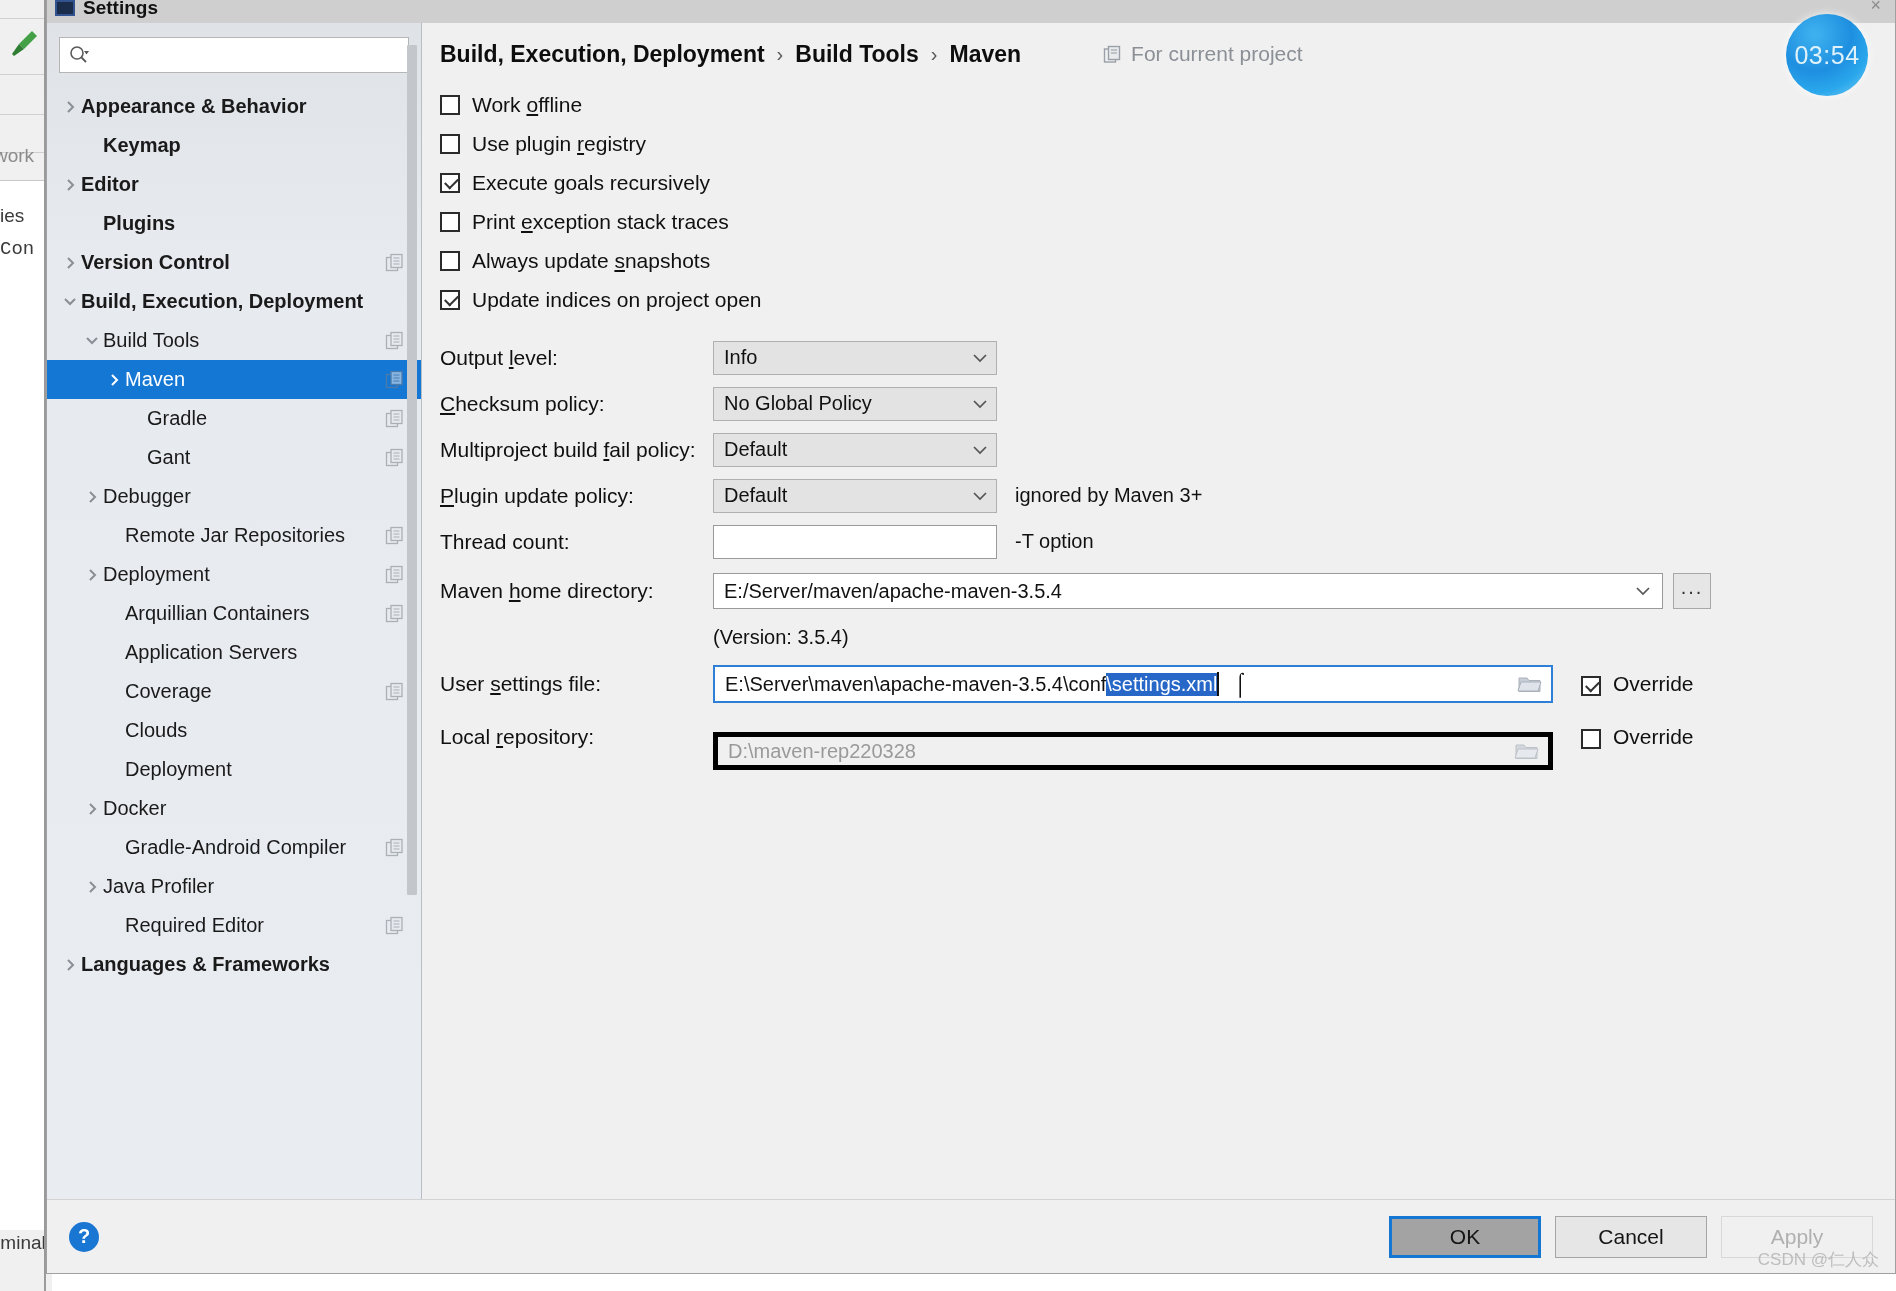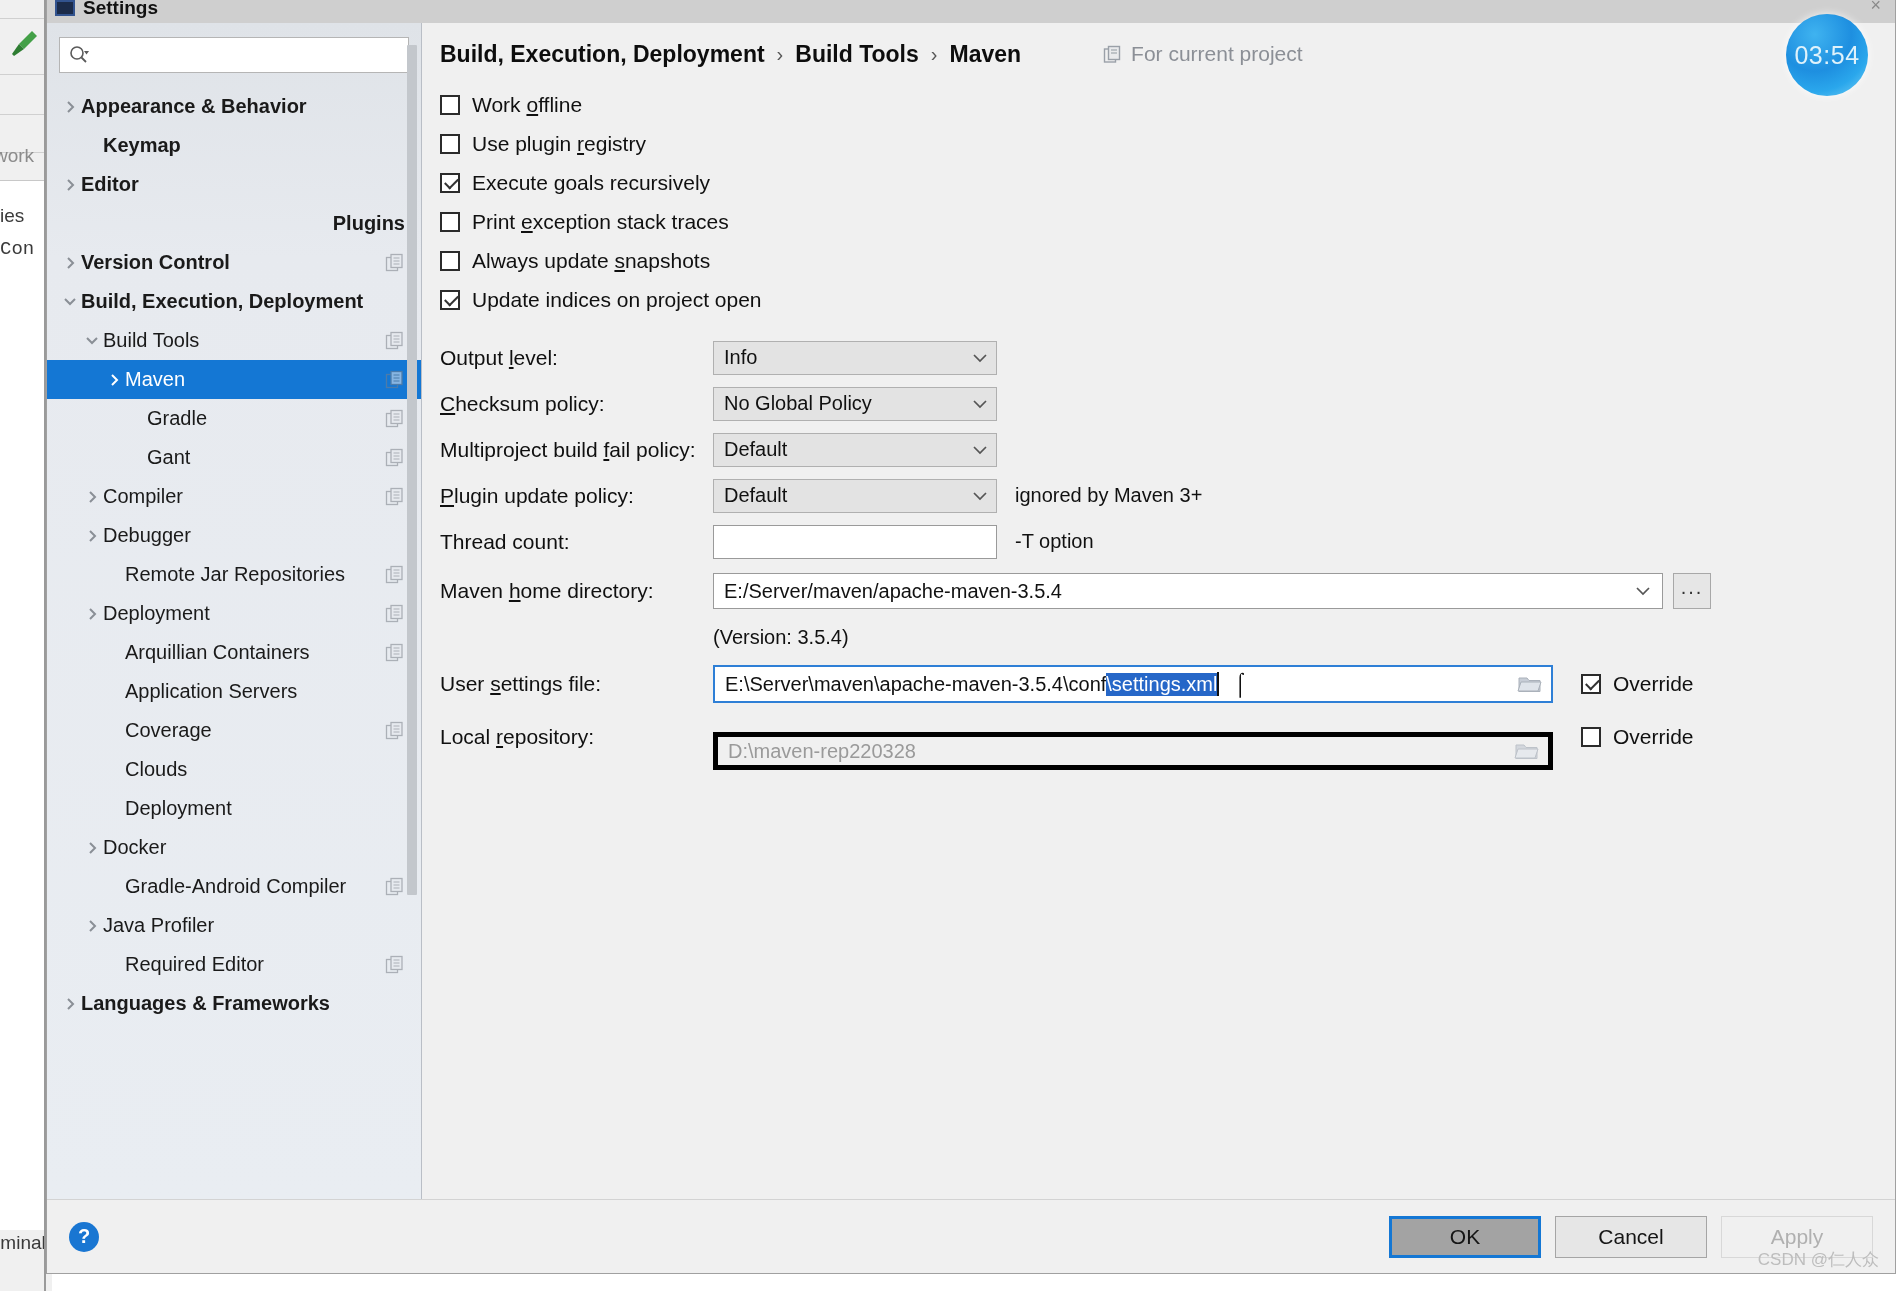--- a/index.html
+++ b/index.html
@@ -134,21 +134,21 @@
     width:840px; height:38px; background:#ffffff; border:2px solid #2e7fd6;
     display:flex; align-items:center; padding:0 4px 0 10px; position:relative;
   }
   .pathfield.disabled { border:5px solid #000000; background:#f0f0f0;margin-top:28px; }
   .pathtext { font-size:20px; color:#111; white-space:nowrap; }
   .pathtext.muted { color:#9a9a9a; }
   .sel-text { background:#2667c8; color:#ffffff; }
   .caret { display:inline-block; width:2px; height:24px; background:#111; vertical-align:-5px; margin-left:0px; }
   .ibeam { margin-left:14px; color:#111; font-size:22px; font-family:"Liberation Serif", serif; }
   .folder-btn { margin-left:auto; width:34px; display:flex; align-items:center; justify-content:center; }
-  .ovr { display:flex; align-items:center; margin-left:28px; }
+  .ovr { display:flex; align-items:flex-end; margin-left:28px; }
   .ovr .cblabel { font-size:21px; }
 
   
   .footer {
     height:74px; flex:0 0 74px; background:#f0f0f0; border-top:1px solid #d3d3d3;
     display:flex; align-items:center; padding:0 22px; position:relative;
   }
   .help-btn { width:30px; height:30px; border-radius:50%; background:#1976d2; color:#fff;
               font-size:20px; font-weight:bold; display:flex; align-items:center; justify-content:center; }
   .btns { margin-left:auto; display:flex; align-items:center; gap:14px; }
@@ -227,21 +227,21 @@
               <span class="label">Keymap</span>
             </div>
             <div class="tree-item bold" style="padding-left: 12px;">
               <span class="arrow">
                 <svg width="13" height="16" viewBox="0 0 13 16">
                   <path d="M4 3 L9 8 L4 13" fill="none" stroke="#8a8f96" stroke-width="2"></path>
                 </svg>
               </span>
               <span class="label">Editor</span>
             </div>
-            <div class="tree-item bold" style="padding-left: 34px; justify-content: flex-end;">
+            <div class="tree-item bold" style="padding-left: 34px;">
               <span class="arrow"></span>
               <span class="label">Plugins</span>
             </div>
             <div class="tree-item bold" style="padding-left: 12px;">
               <span class="arrow">
                 <svg width="13" height="16" viewBox="0 0 13 16">
                   <path d="M4 3 L9 8 L4 13" fill="none" stroke="#8a8f96" stroke-width="2"></path>
                 </svg>
               </span>
               <span class="label">Version Control</span>
@@ -298,35 +298,20 @@
                   <rect x="1.5" y="4.5" width="11" height="13" fill="none" stroke="#7b8089" stroke-width="1.3"></rect>
                   <rect x="6" y="1.5" width="11" height="13" fill="#e6e9ee" stroke="#7b8089" stroke-width="1.3"></rect>
                   <line x1="8.5" y1="5" x2="14.5" y2="5" stroke="#7b8089" stroke-width="1"></line>
                   <line x1="8.5" y1="8" x2="14.5" y2="8" stroke="#7b8089" stroke-width="1"></line>
                   <line x1="8.5" y1="11" x2="14.5" y2="11" stroke="#7b8089" stroke-width="1"></line>
                 </svg></span>
             </div>
             <div class="tree-item" style="padding-left: 78px;">
               <span class="arrow"></span>
               <span class="label">Gant</span>
-              <span class="copy-badge"><svg viewBox="0 0 20 20">
-                  <rect x="1.5" y="4.5" width="11" height="13" fill="none" stroke="#7b8089" stroke-width="1.3"></rect>
-                  <rect x="6" y="1.5" width="11" height="13" fill="#e6e9ee" stroke="#7b8089" stroke-width="1.3"></rect>
-                  <line x1="8.5" y1="5" x2="14.5" y2="5" stroke="#7b8089" stroke-width="1"></line>
-                  <line x1="8.5" y1="8" x2="14.5" y2="8" stroke="#7b8089" stroke-width="1"></line>
-                  <line x1="8.5" y1="11" x2="14.5" y2="11" stroke="#7b8089" stroke-width="1"></line>
-                </svg></span>
-            </div>
-            <div class="tree-item" style="padding-left: 34px;">
-              <span class="arrow">
-                <svg width="13" height="16" viewBox="0 0 13 16">
-                  <path d="M4 3 L9 8 L4 13" fill="none" stroke="#8a8f96" stroke-width="2"></path>
-                </svg>
-              </span>
-              <span class="label">Compiler</span>
               <span class="copy-badge"><svg viewBox="0 0 20 20">
                   <rect x="1.5" y="4.5" width="11" height="13" fill="none" stroke="#7b8089" stroke-width="1.3"></rect>
                   <rect x="6" y="1.5" width="11" height="13" fill="#e6e9ee" stroke="#7b8089" stroke-width="1.3"></rect>
                   <line x1="8.5" y1="5" x2="14.5" y2="5" stroke="#7b8089" stroke-width="1"></line>
                   <line x1="8.5" y1="8" x2="14.5" y2="8" stroke="#7b8089" stroke-width="1"></line>
                   <line x1="8.5" y1="11" x2="14.5" y2="11" stroke="#7b8089" stroke-width="1"></line>
                 </svg></span>
             </div>
             <div class="tree-item" style="padding-left: 34px;">
               <span class="arrow">

